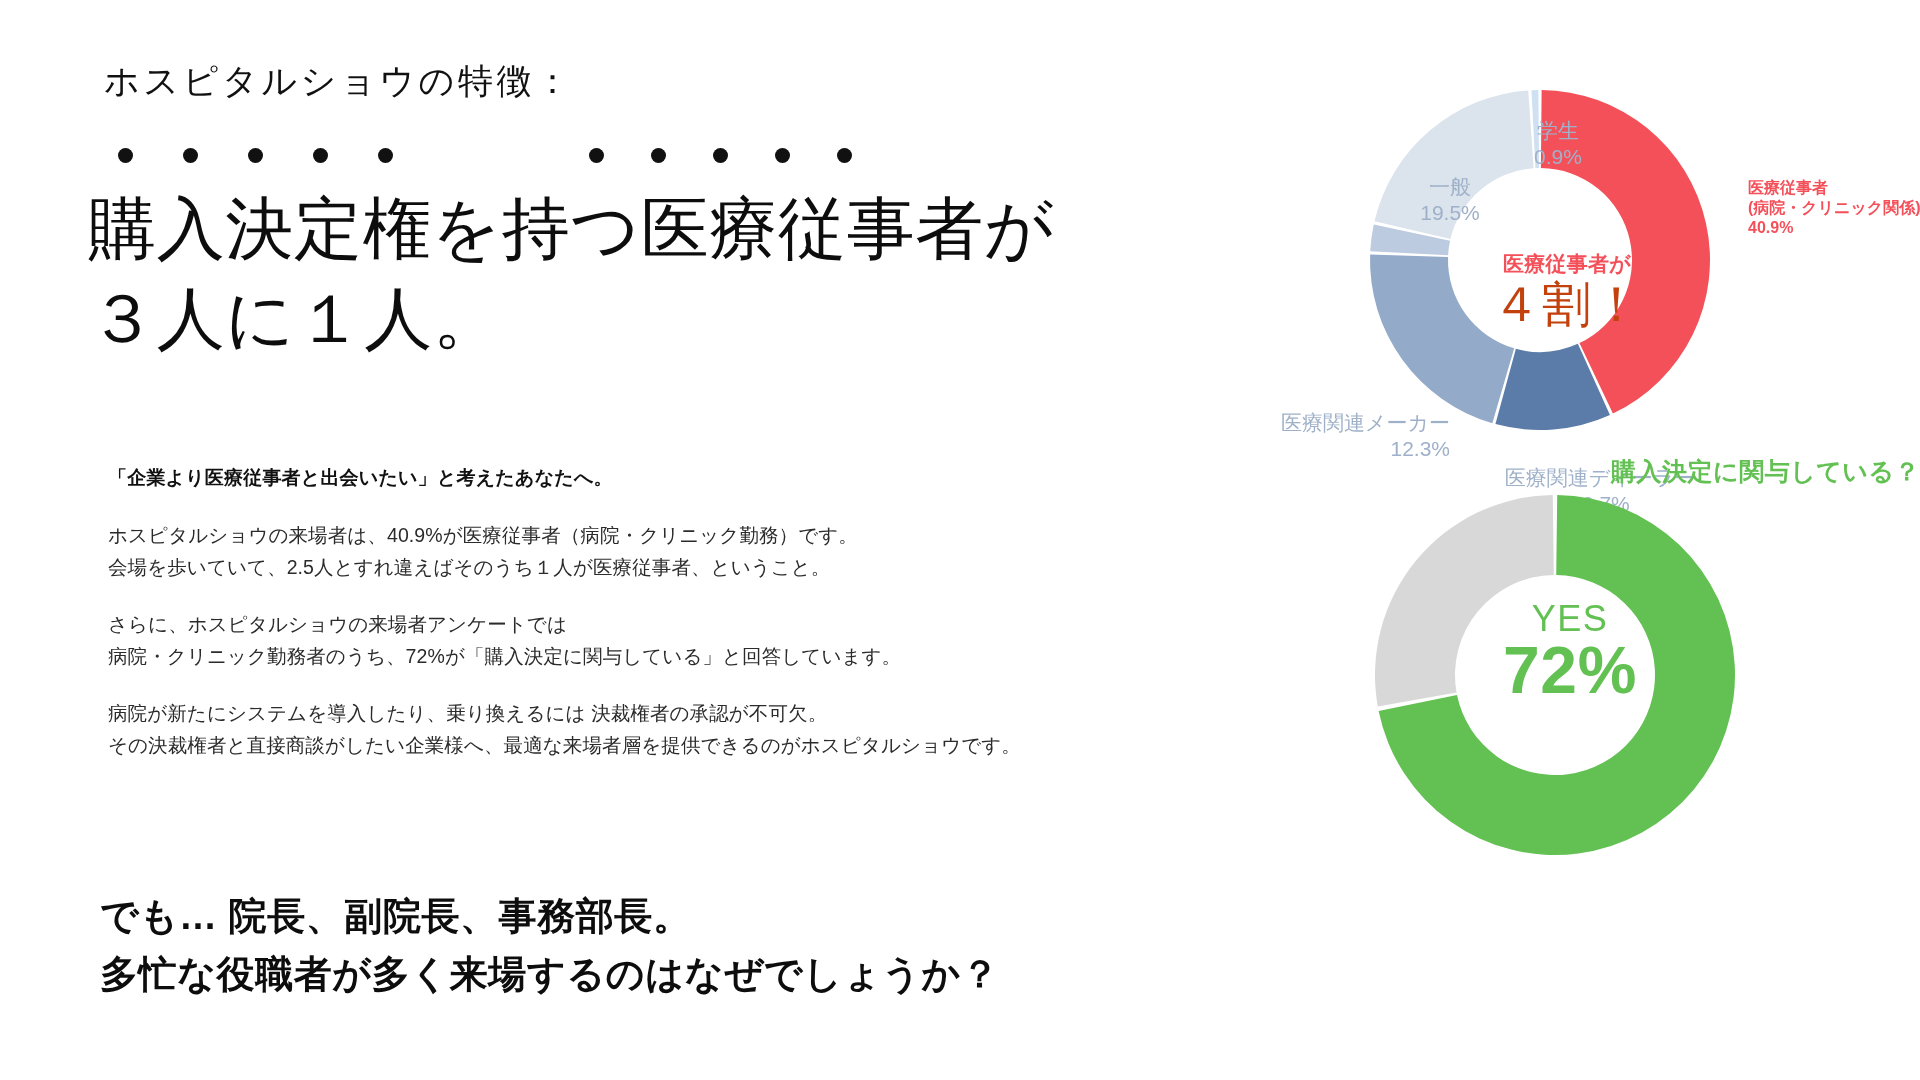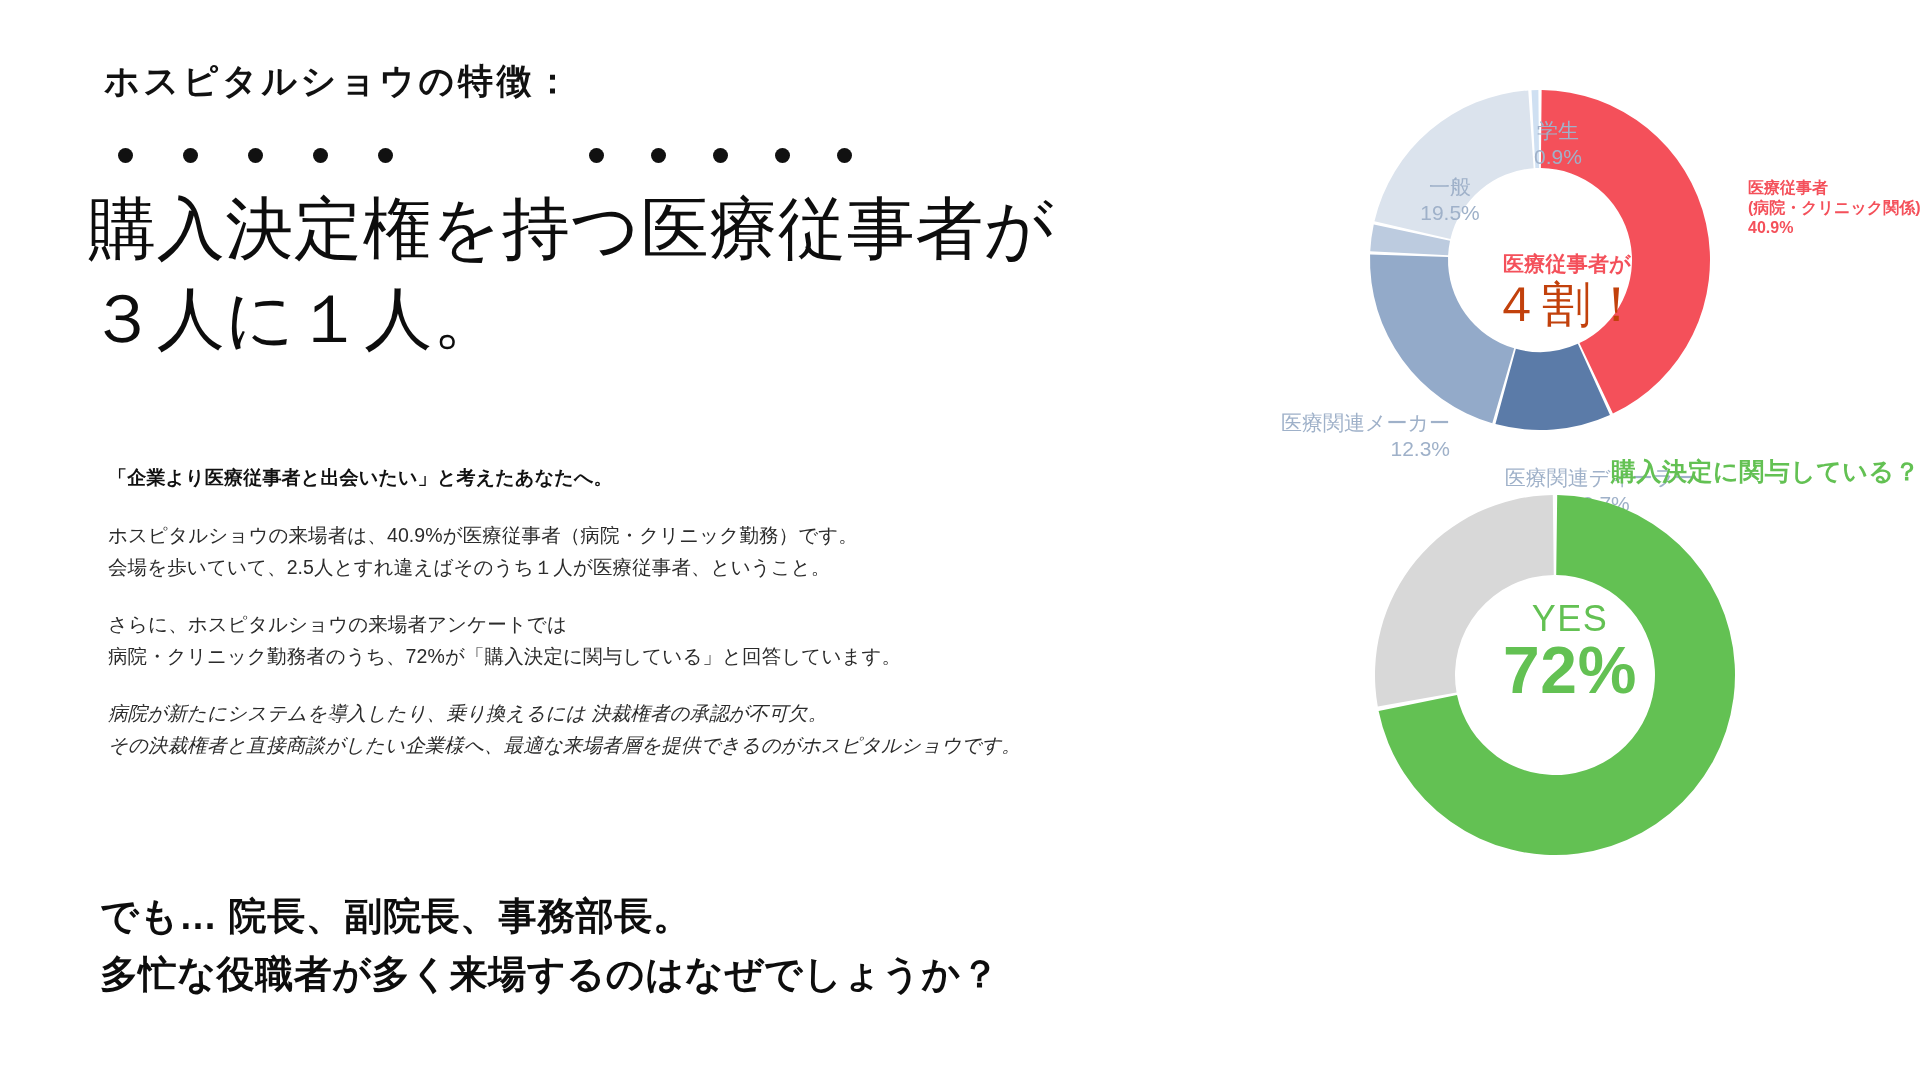--- a/index.html
+++ b/index.html
@@ -6,21 +6,21 @@
   html,body { width:1920px; height:1080px; background:#ffffff; overflow:hidden; }
   body { font-family:"Liberation Sans","DejaVu Sans",sans-serif; color:#1a1a1a; }
 
   .slide { position:relative; width:1920px; height:1080px; }
 
   
   .left { position:absolute; left:0; top:0; width:1150px; height:1080px; }
 
   .kicker {
     position:absolute; left:104px; top:58px;
-    font-size:35px; font-weight:bold; letter-spacing:.10em;
+    font-size:35px; font-weight:normal; letter-spacing:.10em;
     color:#111;
   }
 
   .emphasis-dots {
     position:absolute; left:104px; top:148px;
     width:910px; height:26px;
   }
   .emphasis-dots span {
     position:absolute; width:15px; height:15px;
     background:#111; border-radius:50%;
@@ -39,21 +39,21 @@
     font-size:19px; font-weight:bold; letter-spacing:.01em; color:#111;
   }
 
   .body-copy {
     position:absolute; left:108px; top:520px;
     width:1010px;
     font-size:19.5px; line-height:1.62; color:#2b2b2b;
     letter-spacing:.005em;
   }
   .body-copy p { margin-bottom:26px; white-space:pre-line; }
-  .body-copy p:last-child { margin-bottom:12px;font-style:italic; }
+  .body-copy p:last-child { margin-bottom:12px; }
 
   .closing {
     position:absolute; left:100px; top:888px;
     width:1060px;
     font-size:38px; font-weight:bold; line-height:1.52;
     letter-spacing:.015em; color:#0d0d0d;
     white-space:pre-line;
   }
 
   

